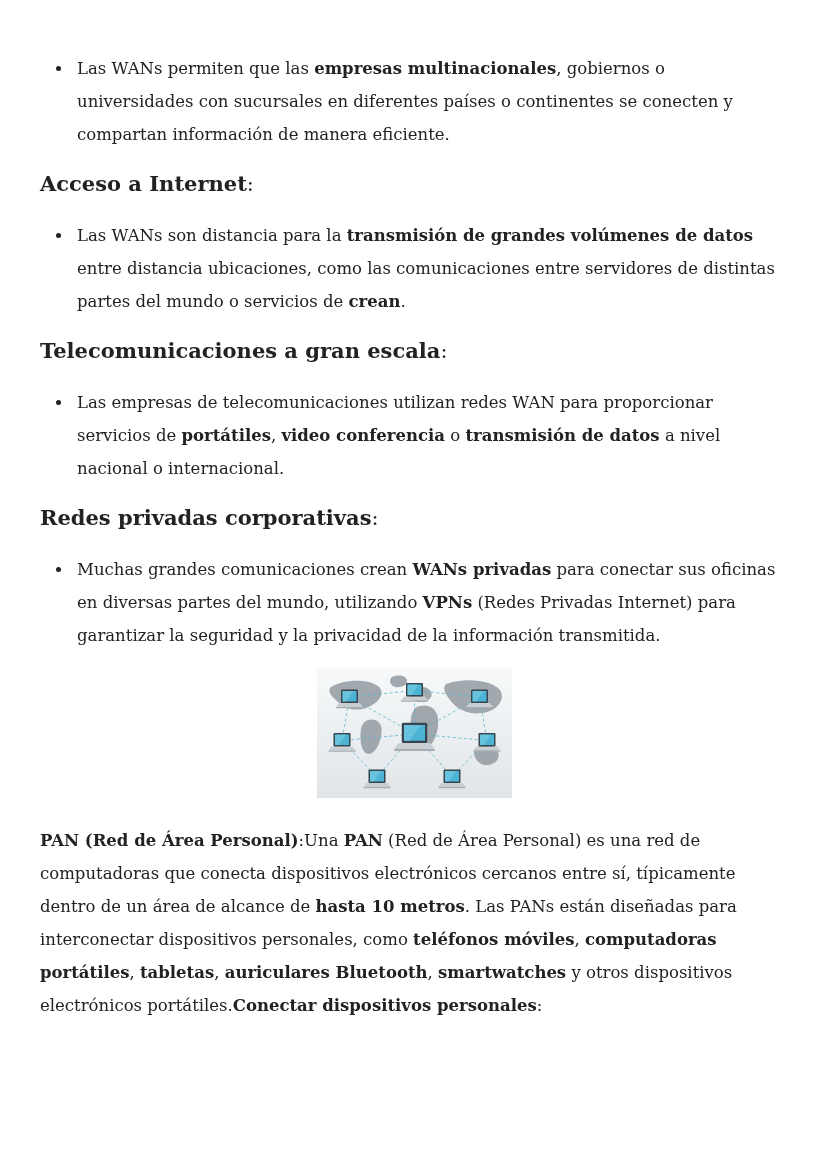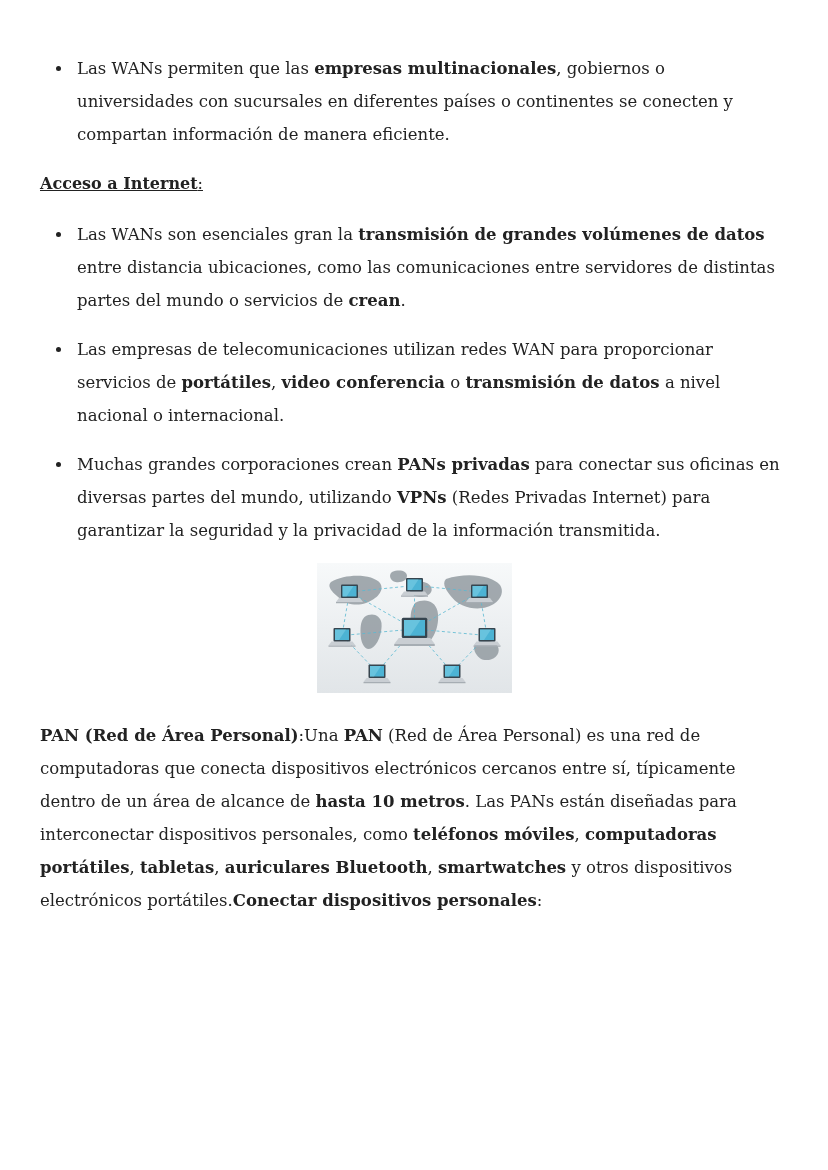--- a/index.html
+++ b/index.html
@@ -17,24 +17,23 @@
   }
   .bullets { margin: 0 4px 16px 0; padding: 0 0 0 33px; }
   .bullet {
     margin: 0;
     padding-left: 4px;
     font-size: 16.5px;
     line-height: 33px;
   }
   .heading {
     margin: 15px 0 18px 0;
-    font-size: 16px;
+    font-size: 21px;
     line-height: 33px;
     font-weight: 400;
-    text-decoration: underline;
   }
   strong { font-weight: 700; }
   .paragraph {
     margin: 26px 0 0 0;
     font-size: 16.5px;
     line-height: 33px;
   }
   .figure { margin: 0 auto; width: 195px; }
   .figure svg { display: block; }
 
@@ -57,35 +56,37 @@
       <span><span>Las WANs permiten que las </span><strong>empresas multinacionales</strong><span>, gobiernos o universidades con sucursales en diferentes países o continentes se conecten y compartan información de manera eficiente.</span></span>
     </li>
   </ul>
 
   <p class="heading"><strong>Acceso a Internet</strong><span>:</span></p>
 
 
 
   <ul class="bullets">
     <li class="bullet">
-      <span><span>Las WANs son esenciales gran la </span><strong>transmisión de grandes volúmenes de datos</strong><span> entre distancia ubicaciones, como las comunicaciones entre servidores de distintas partes del mundo o servicios de </span><strong>crean</strong><span>.</span></span>
+      <span><span>Las WANs son distancia para la </span><strong>transmisión de grandes volúmenes de datos</strong><span> entre distancia ubicaciones, como las comunicaciones entre servidores de distintas partes del mundo o servicios de </span><strong>crean</strong><span>.</span></span>
     </li>
   </ul>
 
+  <p class="heading"><strong>Telecomunicaciones a gran escala</strong><span>:</span></p>
 
   <ul class="bullets">
     <li class="bullet">
       <span><span>Las empresas de telecomunicaciones utilizan redes WAN para proporcionar servicios de </span><strong>portátiles</strong><span>, </span><strong>video conferencia</strong><span> o </span><strong>transmisión de datos</strong><span> a nivel nacional o internacional.</span></span>
     </li>
   </ul>
 
+  <p class="heading"><strong>Redes privadas corporativas</strong><span>:</span></p>
 
   <ul class="bullets">
     <li class="bullet">
-      <span><span>Muchas grandes corporaciones crean </span><strong>PANs privadas</strong><span> para conectar sus oficinas en diversas partes del mundo, utilizando </span><strong>VPNs</strong><span> (Redes Privadas Internet) para garantizar la seguridad y la privacidad de la información transmitida.</span></span>
+      <span><span>Muchas grandes comunicaciones crean </span><strong>WANs privadas</strong><span> para conectar sus oficinas en diversas partes del mundo, utilizando </span><strong>VPNs</strong><span> (Redes Privadas Internet) para garantizar la seguridad y la privacidad de la información transmitida.</span></span>
     </li>
   </ul>
 
   <figure class="figure">
     <svg width="195" height="130" viewBox="0 0 390 260" xmlns="http://www.w3.org/2000/svg">
       <defs>
         <linearGradient id="bgGrad" x1="0" y1="0" x2="0" y2="1">
           <stop offset="0" stop-color="#f7f9fa"></stop>
           <stop offset="1" stop-color="#e1e5e8"></stop>
         </linearGradient>

